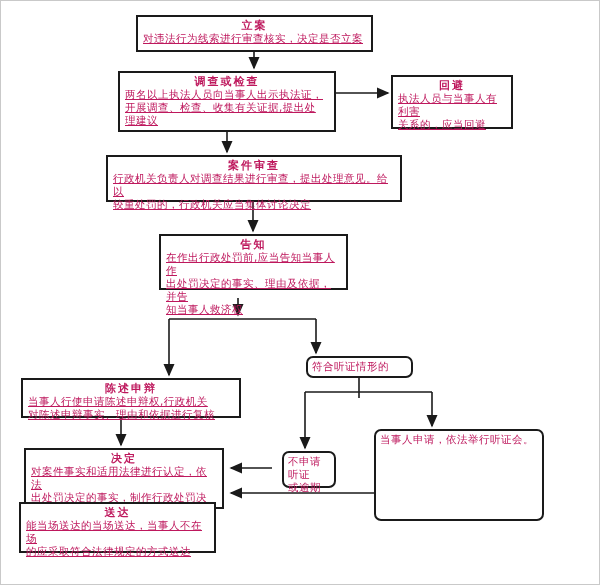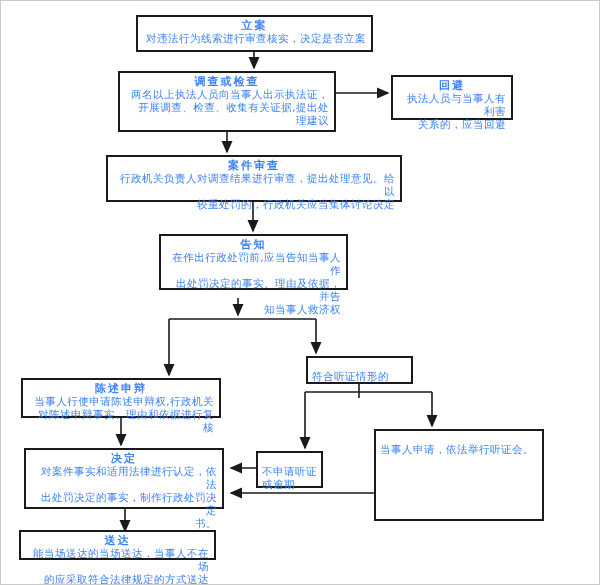--- a/index.html
+++ b/index.html
@@ -3,21 +3,21 @@
 <meta charset="utf-8">
 <style>
   html,body{margin:0;padding:0;background:#ffffff;}
   .canvas{
     position:relative;
     width:600px;height:585px;
     box-sizing:border-box;
     background:#ffffff;
     border:1px solid #c9c9c9;
     font-family:"DejaVu Sans", sans-serif;
-    color:#3b82f6;
+    color:#be185d;
     overflow:hidden;
   }
   .node{
     position:absolute;
     box-sizing:border-box;
     border:2px solid #1a1a1a;
     background:#ffffff;
     font-size:10.5px;
     line-height:13px;
     letter-spacing:0.5px;
@@ -27,25 +27,27 @@
     text-align:center;
     font-size:11px;
     letter-spacing:2px;
     margin-top:2px;
     line-height:13px;
     white-space:nowrap;
   }
   .node-body{
     padding:0 5px 2px 5px;
     white-space:pre-line;
-    text-align:right;
+    text-align:left;
+    text-decoration:underline;
   }
   .label-only{
-    padding:12px 4px;
+    padding:2px 4px;
     white-space:pre-line;
+    border-radius:7px;
   }
   svg.wires{
     position:absolute;
     left:0;top:0;
     pointer-events:none;
   }
 </style>
 </head>
 <body>
 
@@ -82,58 +84,58 @@
     <div class="node-body">对违法行为线索进行审查核实，决定是否立案</div>
   </div>
 
   <div class="node" style="left:117px;top:70px;width:218px;height:61px">
     <div class="node-title">调查或检查</div>
     <div class="node-body">两名以上执法人员向当事人出示执法证，
 开展调查、检查、收集有关证据,提出处
 理建议</div>
   </div>
 
-  <div class="node" style="left:390px;top:74px;width:122px;height:45px">
+  <div class="node" style="left:390px;top:74px;width:122px;height:54px">
     <div class="node-title">回避</div>
     <div class="node-body">执法人员与当事人有利害
 关系的，应当回避</div>
   </div>
 
   <div class="node" style="left:105px;top:154px;width:296px;height:47px">
     <div class="node-title">案件审查</div>
     <div class="node-body">行政机关负责人对调查结果进行审查，提出处理意见。给以
 较重处罚的，行政机关应当集体讨论决定</div>
   </div>
 
   <div class="node" style="left:158px;top:233px;width:189px;height:56px">
     <div class="node-title">告知</div>
     <div class="node-body">在作出行政处罚前,应当告知当事人作
 出处罚决定的事实、理由及依据，并告
 知当事人救济权</div>
   </div>
 
-  <div class="node" style="left:20px;top:377px;width:200px;height:40px">
+  <div class="node" style="left:20px;top:377px;width:220px;height:40px">
     <div class="node-title">陈述申辩</div>
     <div class="node-body">当事人行使申请陈述申辩权,行政机关
 对陈述申辩事实、理由和依据进行复核</div>
   </div>
 
   <div class="node label-only" style="left:305px;top:355px;width:107px;height:22px">符合听证情形的</div>
 
-  <div class="node label-only" style="left:255px;top:450px;width:67px;height:37px">不申请听证
+  <div class="node label-only" style="left:281px;top:450px;width:54px;height:37px">不申请听证
 或逾期</div>
 
   <div class="node label-only" style="left:373px;top:428px;width:170px;height:92px">当事人申请，依法举行听证会。</div>
 
   <div class="node" style="left:23px;top:447px;width:200px;height:61px">
     <div class="node-title">决定</div>
     <div class="node-body">对案件事实和适用法律进行认定，依法
 出处罚决定的事实，制作行政处罚决定
 书。</div>
   </div>
 
-  <div class="node" style="left:18px;top:529px;width:197px;height:30px">
+  <div class="node" style="left:18px;top:501px;width:197px;height:51px">
     <div class="node-title">送达</div>
     <div class="node-body">能当场送达的当场送达，当事人不在场
 的应采取符合法律规定的方式送达</div>
   </div>
 
 </div>
 
 </body></html>

